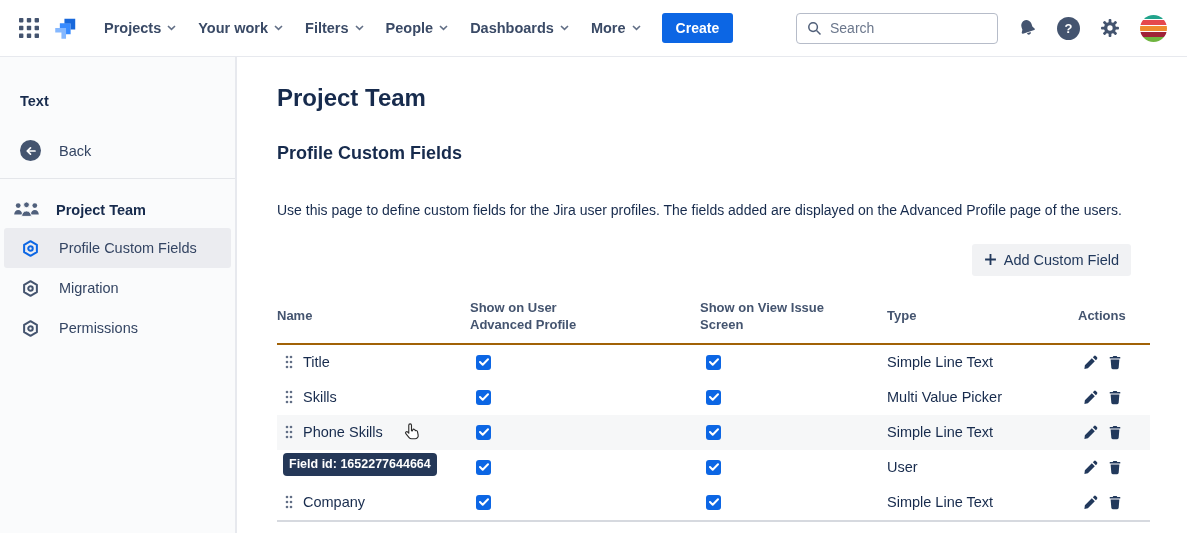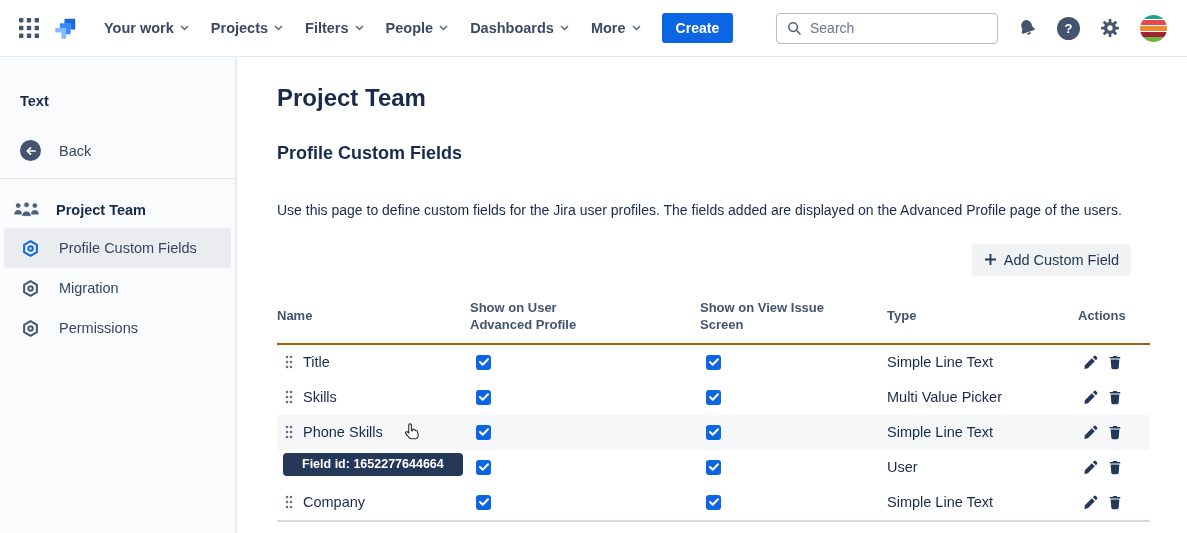--- a/index.html
+++ b/index.html
@@ -10,21 +10,21 @@
   .topnav { height:57px; display:flex; align-items:center; padding:0 20px 0 16px;
     border-bottom:1px solid #E7E9EE; background:#fff; }
   .appswitcher { width:26px; height:26px; display:flex; align-items:center; justify-content:center; cursor:pointer; }
   .jira-logo { margin-left:10px; display:flex; align-items:center; }
   .nav-menu { display:flex; align-items:center; margin-left:14px; }
   .nav-item { display:flex; align-items:center; gap:6px; padding:8px 11px; font-size:14.5px;
     font-weight:700; color:#3a4a66; cursor:pointer; border-radius:3px; }
   .btn-create { margin-left:10px; background:#0C66E4; color:#fff; font-size:14px; font-weight:700;
     border:none; border-radius:3px; padding:7px 14px; cursor:pointer; font-family:inherit; }
   .nav-right { margin-left:auto; display:flex; align-items:center; gap:19px; }
-  .searchbox { display:flex; align-items:center; gap:8px; width:222px; height:31px;
+  .searchbox { display:flex; align-items:center; gap:8px; width:202px; height:31px;
     border:1.5px solid #B6BCC9; border-radius:4px; padding:0 10px; background:#fff; }
   .searchbox input { border:none; outline:none; font-size:14px; width:150px; color:#172B4D;
     font-family:inherit; background:transparent; }
   .searchbox input::placeholder { color:#6B778C; }
   .icon-btn { display:flex; align-items:center; justify-content:center; cursor:pointer; }
   .help-circle { width:23px; height:23px; border-radius:50%; background:#44546F; color:#fff;
     font-size:13px; font-weight:700; display:flex; align-items:center; justify-content:center; }
   .avatar { width:27px; height:27px; border-radius:50%; cursor:pointer;
     background:linear-gradient(180deg,#21a38b 0%,#21a38b 16%,#fdfdfd 16%,#fdfdfd 19%,
       #e5484d 19%,#e5484d 38%,#fdfdfd 38%,#fdfdfd 41%,
@@ -73,21 +73,21 @@
   .cell.c-name { gap:10px; padding-left:8px; }
   .fname { font-size:14.5px; color:#172B4D; }
   .drag { display:flex; cursor:grab; }
   .cb { width:15px; height:15px; background:#0C66E4; border-radius:3px; margin-left:6px;
     display:flex; align-items:center; justify-content:center; cursor:pointer; }
   .ftype { font-size:14.5px; color:#172B4D; }
   .cell.c-act { gap:10px; padding-left:5px; }
   .act { cursor:pointer; display:flex; }
 
   .tooltip { position:absolute; left:6px; top:3px; background:#253858; color:#fff;
-    font-size:12.5px; font-weight:700; padding:4px 19px 5px; border-radius:4px;
+    font-size:12.5px; font-weight:700; padding:4px 6px 5px; border-radius:4px;
     white-space:nowrap; z-index:5; }
   .cursor-hand { position:absolute; left:126px; top:6px; z-index:6; pointer-events:none; }
 </style>
 </head>
 <body>
 
 <header class="topnav">
   <span class="appswitcher">
     <svg width="22" height="22" viewBox="0 0 22 22" fill="#44546F">
       <rect x="1" y="1" width="4.4" height="4.4" rx="0.8"></rect>
@@ -106,27 +106,27 @@
       <g transform="rotate(-45 13.5 13.5)" fill="none" stroke-linejoin="miter">
         <path d="M5 7.5l6 6-6 6" stroke="#85B8FF" stroke-width="4.6"></path>
         <path d="M11.5 7.5l6 6-6 6" stroke="#388BFF" stroke-width="4.6"></path>
         <path d="M18 7.5l6 6-6 6" stroke="#1868DB" stroke-width="4.6"></path>
       </g>
     </svg>
   </span>
 
   <nav class="nav-menu">
     <span class="nav-item">
+      <span>Projects</span>
+      <svg width="9" height="6" viewBox="0 0 9 6" fill="none" stroke="#626F86" stroke-width="1.6">
+          <path d="M1 1l3.5 3.3L8 1"></path>
+        </svg>
+    </span>
+    <span class="nav-item">
       <span>Your work</span>
-      <svg width="9" height="6" viewBox="0 0 9 6" fill="none" stroke="#626F86" stroke-width="1.6">
-          <path d="M1 1l3.5 3.3L8 1"></path>
-        </svg>
-    </span>
-    <span class="nav-item">
-      <span>Projects</span>
       <svg width="9" height="6" viewBox="0 0 9 6" fill="none" stroke="#626F86" stroke-width="1.6">
           <path d="M1 1l3.5 3.3L8 1"></path>
         </svg>
     </span>
     <span class="nav-item">
       <span>Filters</span>
       <svg width="9" height="6" viewBox="0 0 9 6" fill="none" stroke="#626F86" stroke-width="1.6">
           <path d="M1 1l3.5 3.3L8 1"></path>
         </svg>
     </span>

